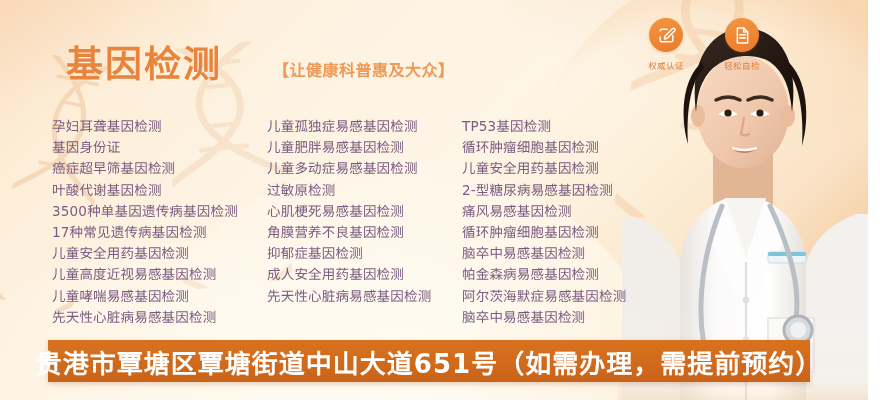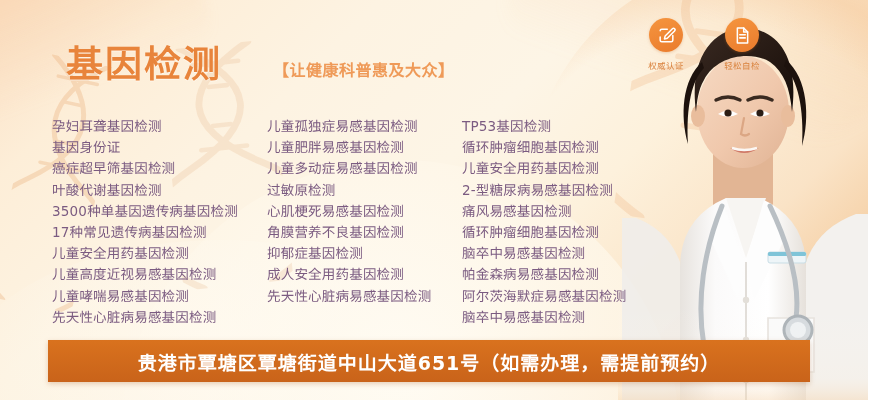--- a/index.html
+++ b/index.html
@@ -156,21 +156,21 @@
     width: 762px;
     height: 42px;
     background: linear-gradient(180deg, #d9721e, #c9631a);
     display: flex;
     align-items: center;
     justify-content: center;
     box-shadow: 0 2px 5px rgba(160,80,20,0.25);
   }
   #address-text {
     color: #ffffff;
-    font-size: 19px;
+    font-size: 26px;
     font-weight: 700;
     letter-spacing: 1px;
     white-space: nowrap;
   }
 
   
   #doctor {
     position: absolute;
     right: 0;
     bottom: 0;

